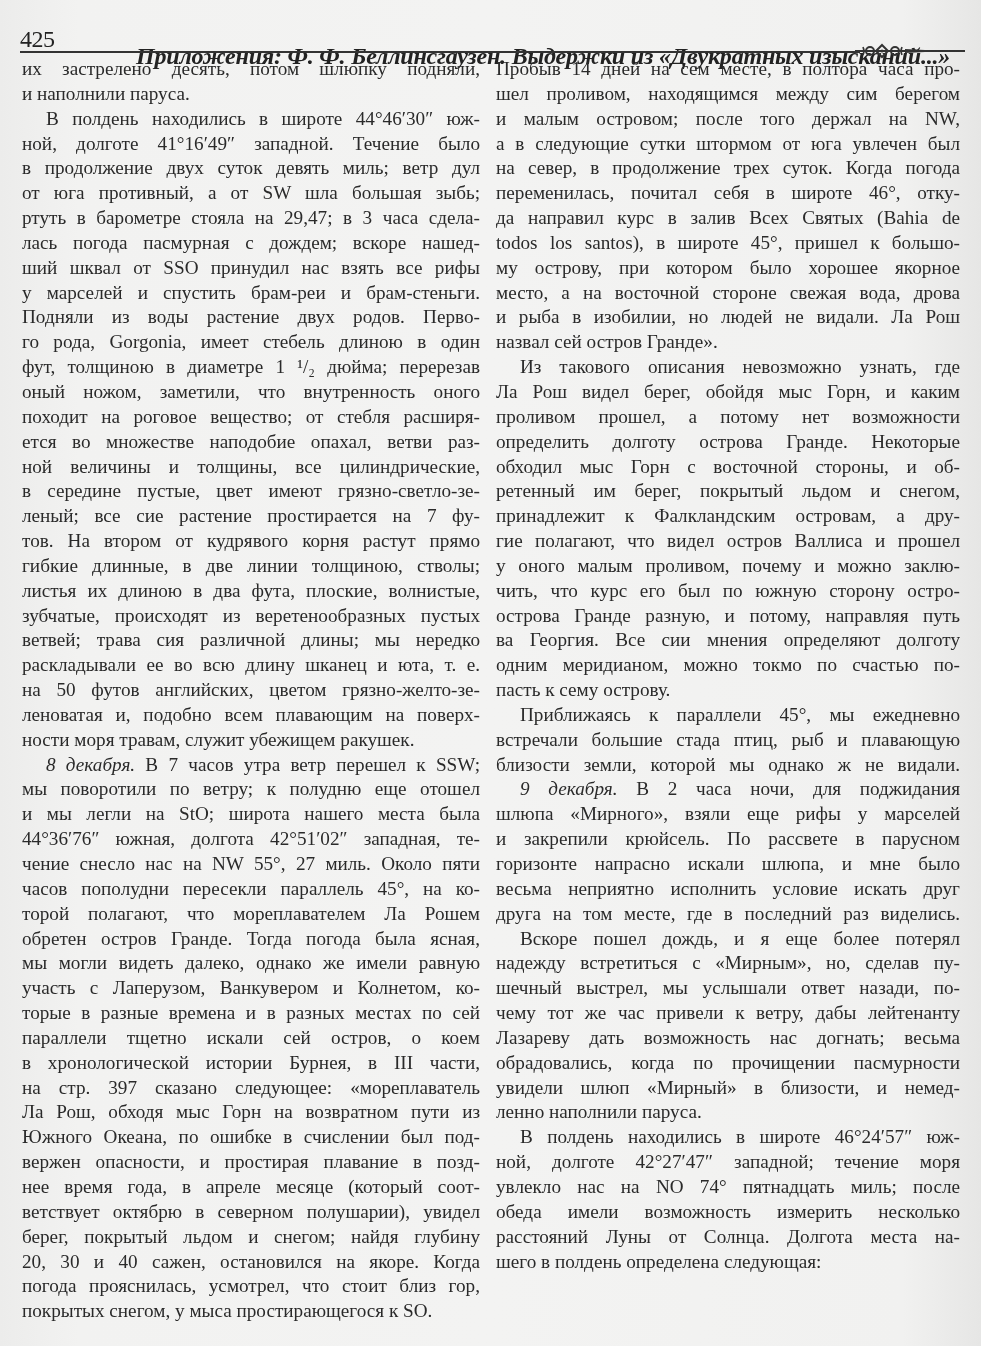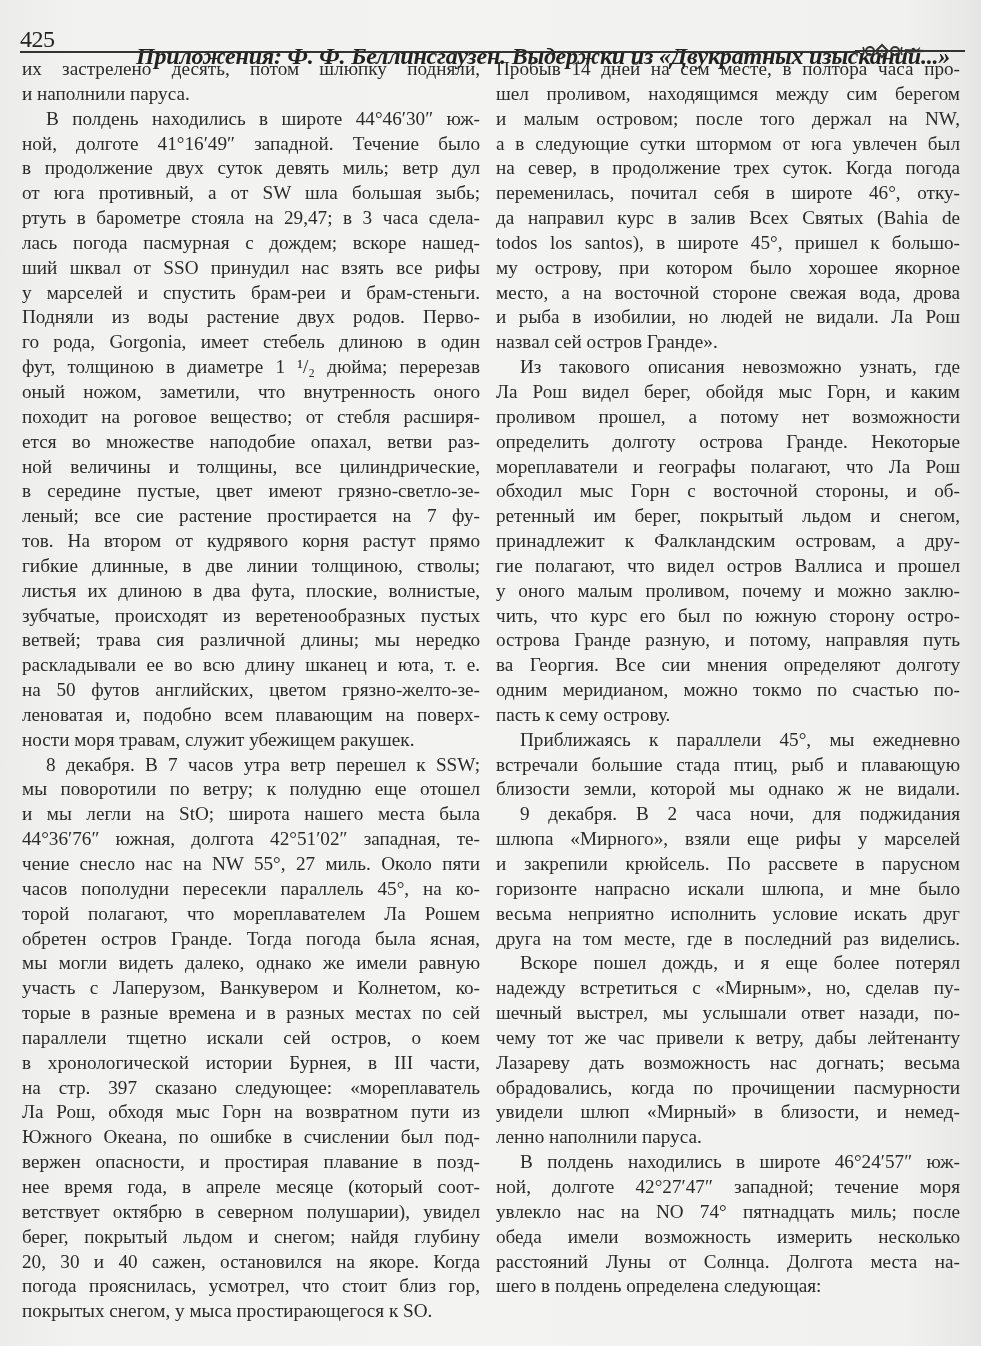--- a/index.html
+++ b/index.html
@@ -38,21 +38,21 @@
     font-size: 19.2px; line-height: 24.85px;
   }
   .col-left { left: 22px; width: 458px; }
   .col-right { left: 496px; width: 464px; }
   .line {
     display: block; white-space: nowrap; text-align: justify;
     text-align-last: justify; height: 24.85px; overflow: visible;
   }
   .line.last { text-align-last: left; }
   .line.indent { padding-left: 24px; }
-  .it { }
+  .it { font-style: italic; }
 </style>
 </head>
 <body>
 
 <div class="page">
 
   <div class="header">
     <span class="page-number">425</span>
     <span class="running-title">Приложения: Ф. Ф. Беллинсгаузен. Выдержки из «Двукратных изысканий...»</span>
   </div>
@@ -131,21 +131,20 @@
       <span class="line"><span>да направил курс в залив Всех Святых (Bahia de</span></span>
       <span class="line"><span>todos los santos), в широте 45°, пришел к большо-</span></span>
       <span class="line"><span>му острову, при котором было хорошее якорное</span></span>
       <span class="line"><span>место, а на восточной стороне свежая вода, дрова</span></span>
       <span class="line"><span>и рыба в изобилии, но людей не видали. Ла Рош</span></span>
       <span class="line last"><span>назвал сей остров Гранде».</span></span>
       <span class="line indent"><span>Из такового описания невозможно узнать, где</span></span>
       <span class="line"><span>Ла Рош видел берег, обойдя мыс Горн, и каким</span></span>
       <span class="line"><span>проливом прошел, а потому нет возможности</span></span>
       <span class="line"><span>определить долготу острова Гранде. Некоторые</span></span>
-      <span class="line"><span>мореплаватели и географы полагают, что Ла Рош</span></span>
       <span class="line"><span>обходил мыс Горн с восточной стороны, и об-</span></span>
       <span class="line"><span>ретенный им берег, покрытый льдом и снегом,</span></span>
       <span class="line"><span>принадлежит к Фалкландским островам, а дру-</span></span>
       <span class="line"><span>гие полагают, что видел остров Валлиса и прошел</span></span>
       <span class="line"><span>у оного малым проливом, почему и можно заклю-</span></span>
       <span class="line"><span>чить, что курс его был по южную сторону остро-</span></span>
       <span class="line"><span>острова Гранде разную, и потому, направляя путь</span></span>
       <span class="line"><span>ва Георгия. Все сии мнения определяют долготу</span></span>
       <span class="line"><span>одним меридианом, можно токмо по счастью по-</span></span>
       <span class="line last"><span>пасть к сему острову.</span></span>

